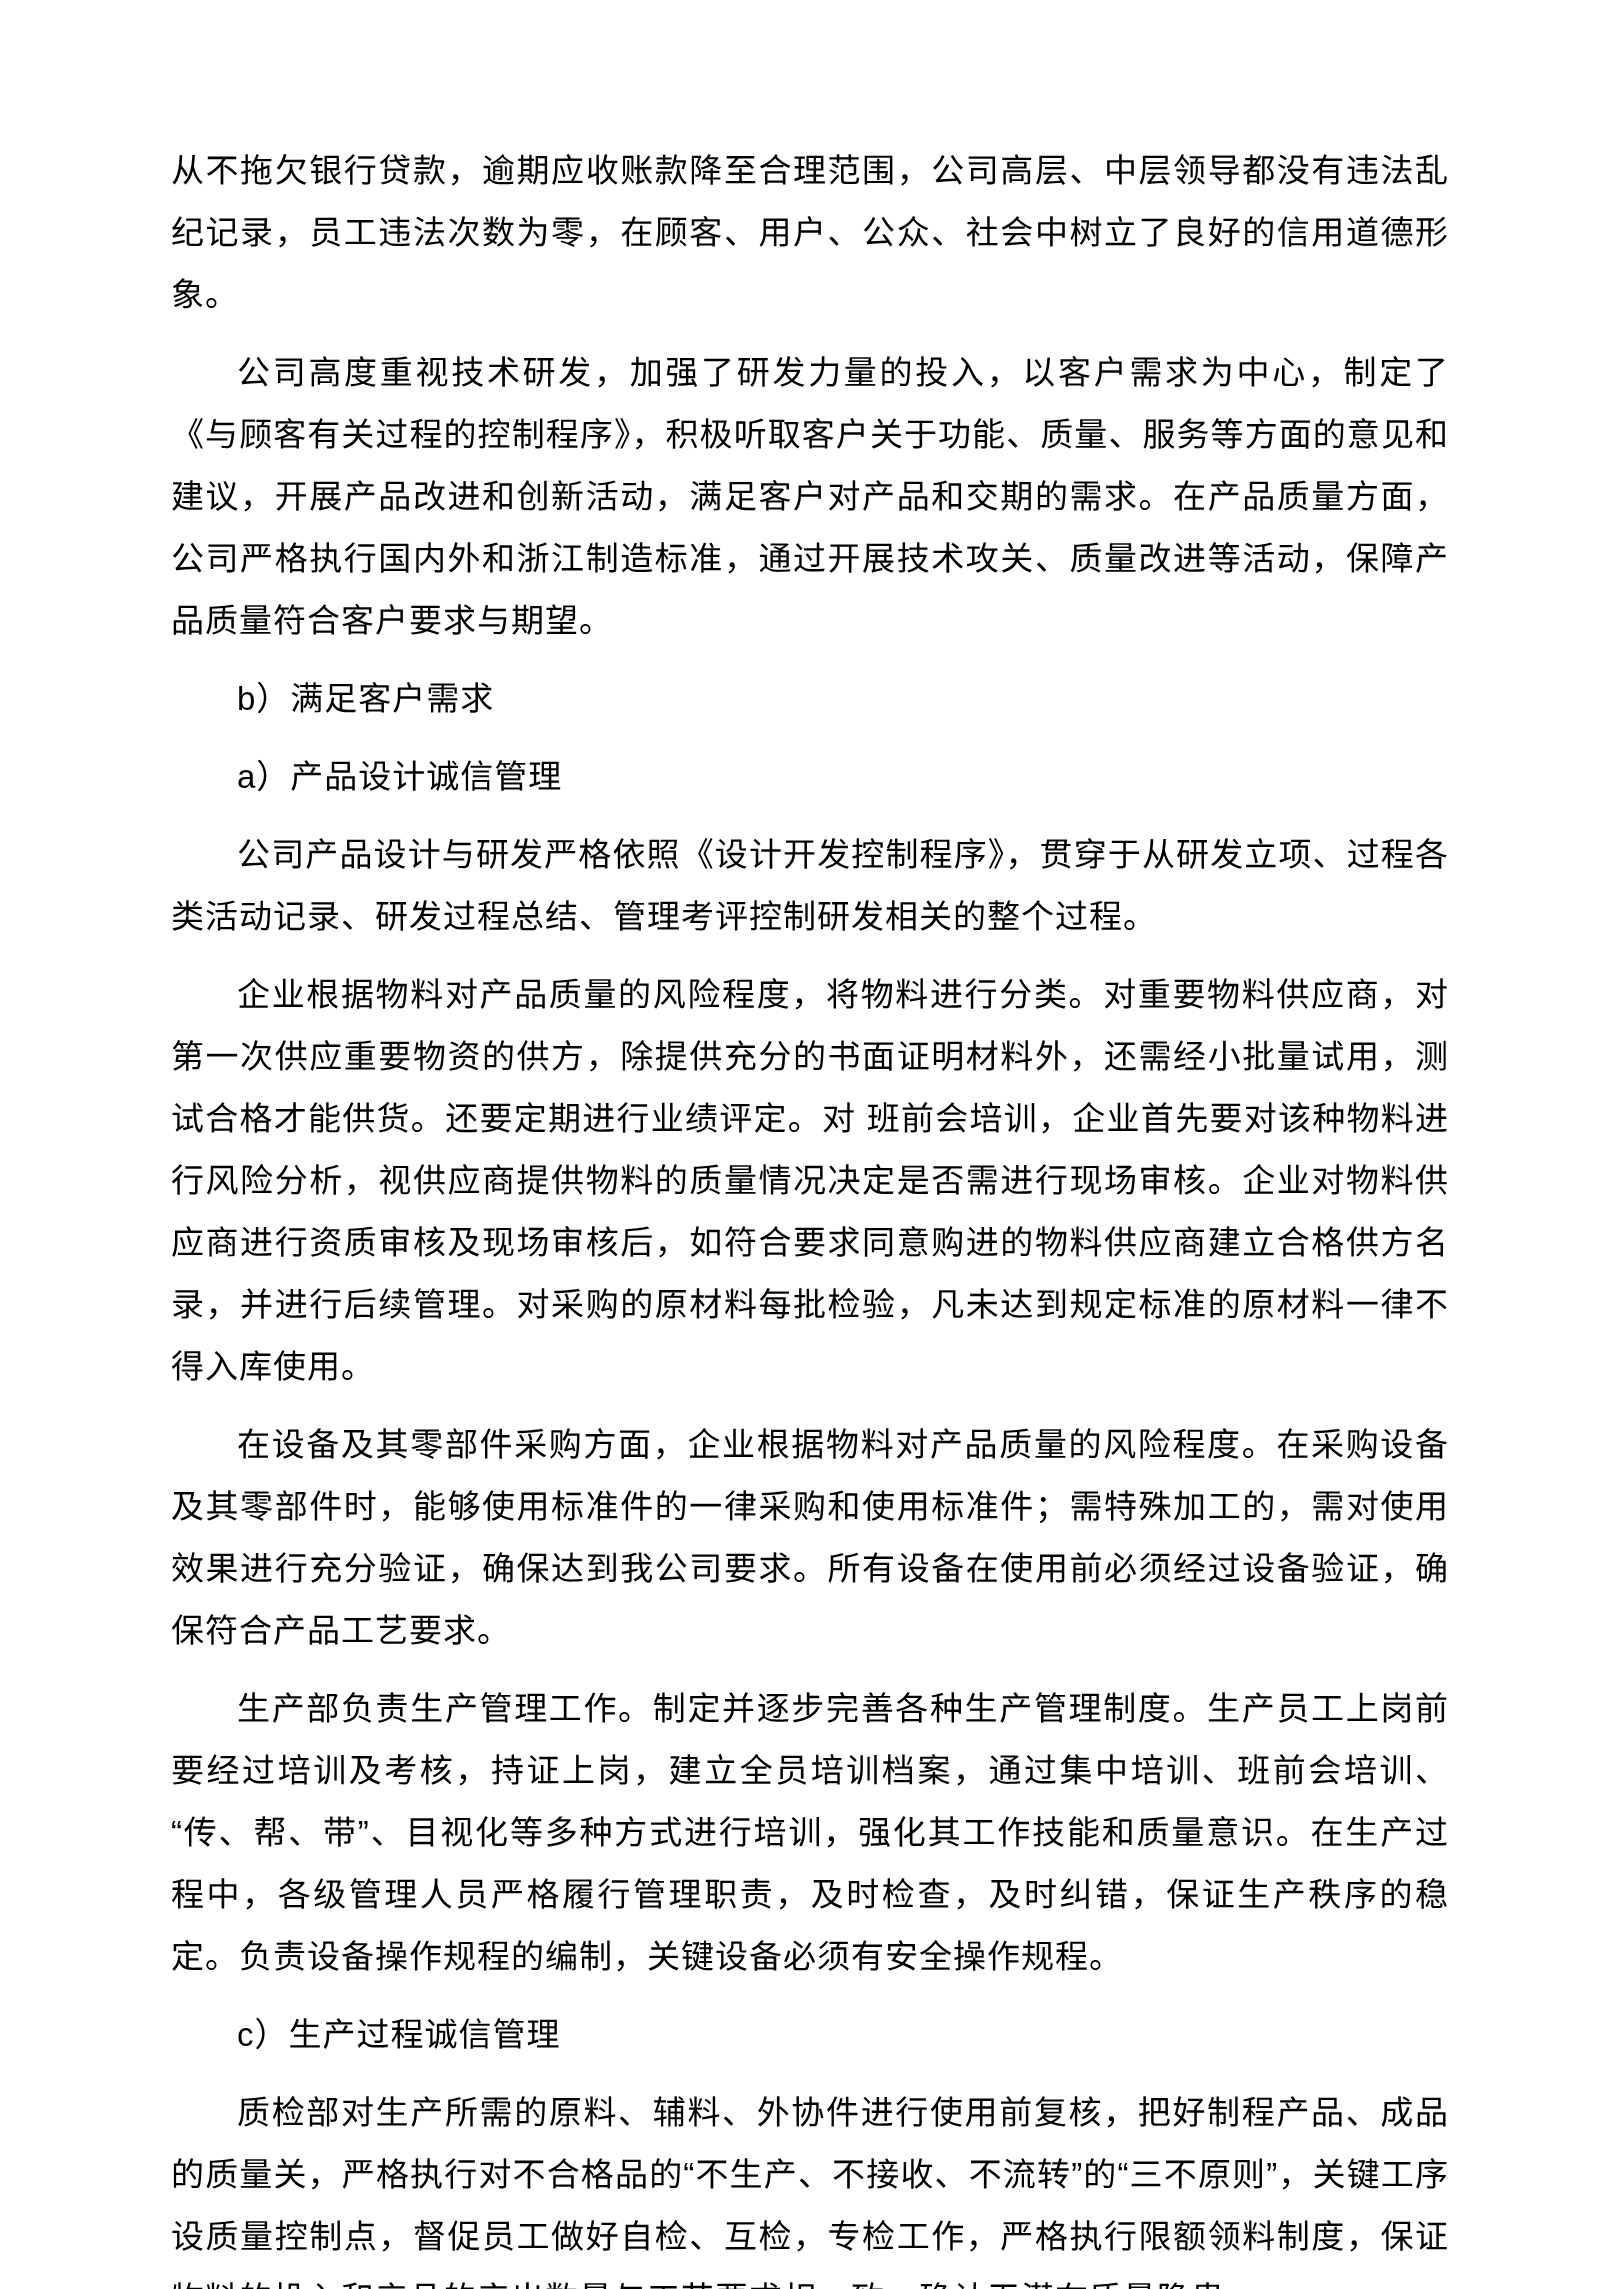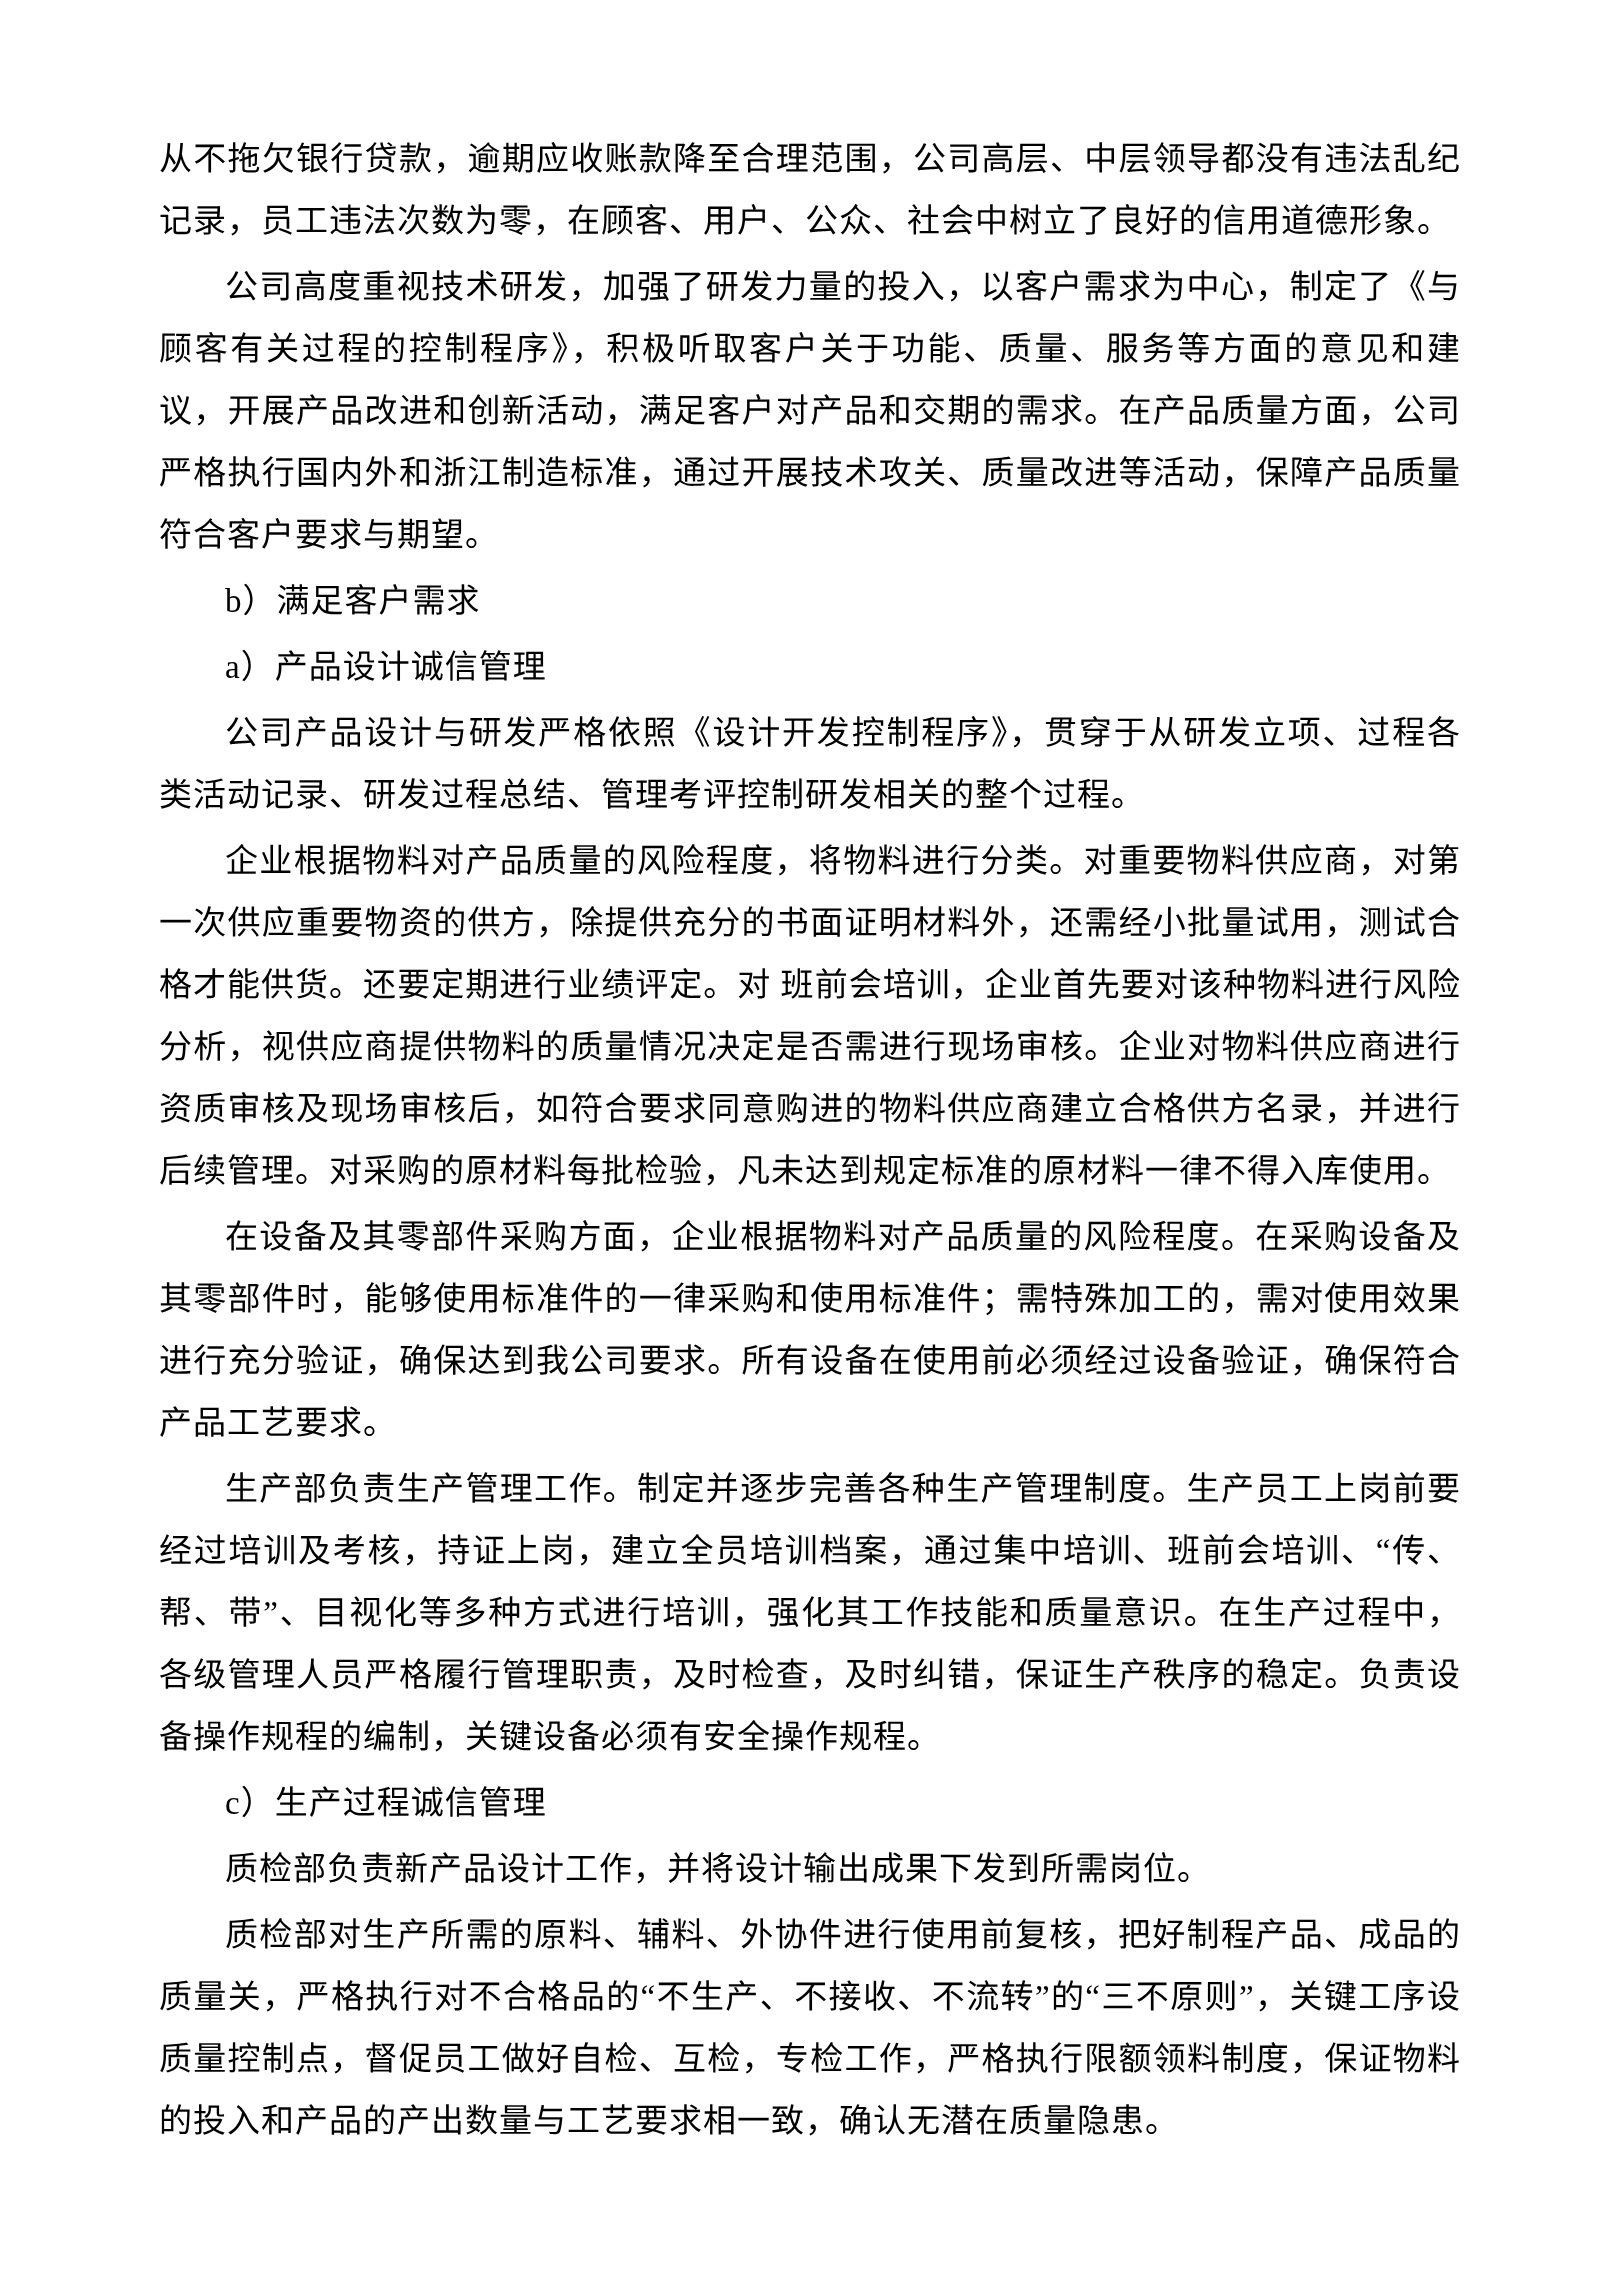--- a/index.html
+++ b/index.html
@@ -13,29 +13,28 @@
     height: 2290px;
     margin: 0 auto;
     background: #ffffff;
     box-sizing: border-box;
     padding: 124px 155px 0 155px;
     overflow: hidden;
     font-family: "Liberation Sans", "DejaVu Sans", sans-serif;
     color: #000000;
   }
   .para {
-    margin: 4px;
+    margin: 16px;
     font-size: 33px;
     line-height: 62px;
     letter-spacing: 1px;
     text-align: justify;
     text-justify: inter-ideograph;
     word-break: break-all;
     color: #000000;
-    font-family: Liberation Serif, serif;
   }
   .indent {
     text-indent: 2em;
   }
   .no-indent {
     text-indent: 0;
   }
 </style>
 </head>
 <body>
@@ -43,16 +42,15 @@
 <div class="page">
   <p class="para no-indent">从不拖欠银行贷款，逾期应收账款降至合理范围，公司高层、中层领导都没有违法乱纪记录，员工违法次数为零，在顾客、用户、公众、社会中树立了良好的信用道德形象。</p>
   <p class="para indent">公司高度重视技术研发，加强了研发力量的投入，以客户需求为中心，制定了《与顾客有关过程的控制程序》，积极听取客户关于功能、质量、服务等方面的意见和建议，开展产品改进和创新活动，满足客户对产品和交期的需求。在产品质量方面，公司严格执行国内外和浙江制造标准，通过开展技术攻关、质量改进等活动，保障产品质量符合客户要求与期望。</p>
   <p class="para indent">b）满足客户需求</p>
   <p class="para indent">a）产品设计诚信管理</p>
   <p class="para indent">公司产品设计与研发严格依照《设计开发控制程序》，贯穿于从研发立项、过程各类活动记录、研发过程总结、管理考评控制研发相关的整个过程。</p>
   <p class="para indent">企业根据物料对产品质量的风险程度，将物料进行分类。对重要物料供应商，对第一次供应重要物资的供方，除提供充分的书面证明材料外，还需经小批量试用，测试合格才能供货。还要定期进行业绩评定。对 班前会培训，企业首先要对该种物料进行风险分析，视供应商提供物料的质量情况决定是否需进行现场审核。企业对物料供应商进行资质审核及现场审核后，如符合要求同意购进的物料供应商建立合格供方名录，并进行后续管理。对采购的原材料每批检验，凡未达到规定标准的原材料一律不得入库使用。</p>
   <p class="para indent">在设备及其零部件采购方面，企业根据物料对产品质量的风险程度。在采购设备及其零部件时，能够使用标准件的一律采购和使用标准件；需特殊加工的，需对使用效果进行充分验证，确保达到我公司要求。所有设备在使用前必须经过设备验证，确保符合产品工艺要求。</p>
   <p class="para indent">生产部负责生产管理工作。制定并逐步完善各种生产管理制度。生产员工上岗前要经过培训及考核，持证上岗，建立全员培训档案，通过集中培训、班前会培训、“传、帮、带”、目视化等多种方式进行培训，强化其工作技能和质量意识。在生产过程中，各级管理人员严格履行管理职责，及时检查，及时纠错，保证生产秩序的稳定。负责设备操作规程的编制，关键设备必须有安全操作规程。</p>
   <p class="para indent">c）生产过程诚信管理</p>
-  <p class="para indent">质检部负责新产品设计工作，并将设计输出成果下发到所需岗位。</p>
   <p class="para indent">质检部对生产所需的原料、辅料、外协件进行使用前复核，把好制程产品、成品的质量关，严格执行对不合格品的“不生产、不接收、不流转”的“三不原则”，关键工序设质量控制点，督促员工做好自检、互检，专检工作，严格执行限额领料制度，保证物料的投入和产品的产出数量与工艺要求相一致，确认无潜在质量隐患。</p>
 </div>
 
 
 </body></html>

